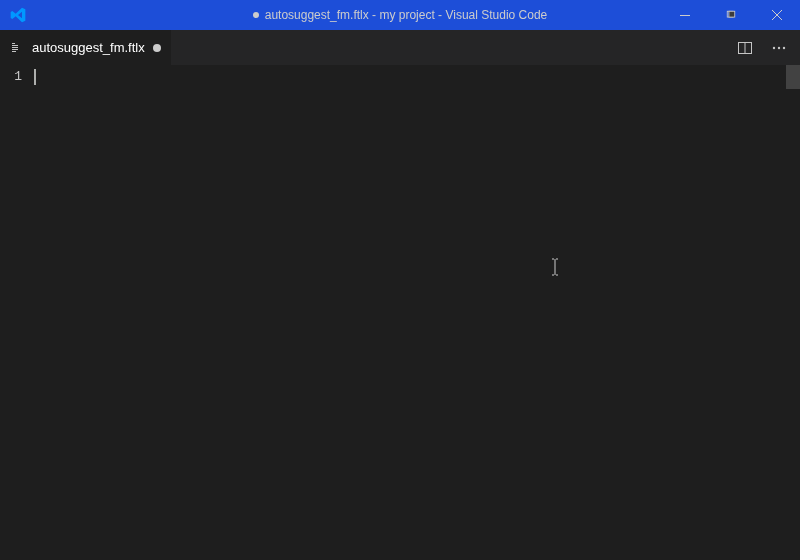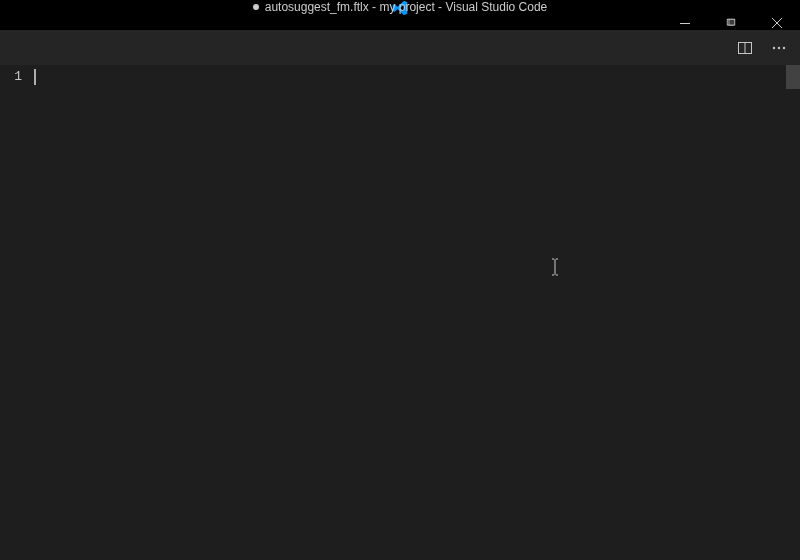--- a/index.html
+++ b/index.html
@@ -2,26 +2,25 @@
 <html><head>
 <meta charset="utf-8">
 <style>
   * { margin: 0; padding: 0; box-sizing: border-box; }
   html, body { width: 800px; height: 560px; overflow: hidden; font-family: "Segoe UI", -apple-system, sans-serif; }
   body { background: #1e1e1e; color: #cccccc; display: flex; flex-direction: column; }
 
   
   .titlebar {
     height: 30px;
-    background: #000000;
+    background: #1d4ed8;
     display: flex;
     align-items: center;
     position: relative;
     flex-shrink: 0;
-    flex-direction: column;
   }
   .titlebar-logo {
     width: 35px;
     display: flex;
     align-items: center;
     justify-content: center;
   }
   .titlebar-title {
     position: absolute;
     left: 0; right: 0;
@@ -161,20 +160,30 @@
     </div>
     <div class="win-btn close">
       <svg width="10" height="10" viewBox="0 0 10 10">
           <path stroke="#cccccc" stroke-width="1" d="M0 0l10 10M10 0L0 10"></path>
         </svg>
     </div>
   </div>
 </div>
 
 <div class="tabbar">
+  <div class="tab">
+    <span class="file-icon">
+      <svg width="16" height="16" viewBox="0 0 16 16" fill="#c5c5c5">
+        <path d="M3 2h4v1H3v1h4v1H3v1h4v1H3v1h4v1H3v1h4v1H3v1h4v1H3V2z" opacity="0"></path>
+        <path d="M2 3h3v1H2zM2 5h6v1H2zM2 7h6v1H2zM2 9h6v1H2zM2 11h4v1H2z"></path>
+      </svg>
+    </span>
+    <span>autosuggest_fm.ftlx</span>
+    <span class="dirty"></span>
+  </div>
   <div class="tab-actions">
     <div class="tab-action">
       <svg width="16" height="16" viewBox="0 0 16 16" fill="none" stroke="#c5c5c5" stroke-width="1">
         <rect x="1.5" y="2.5" width="13" height="11"></rect>
         <line x1="8" y1="2.5" x2="8" y2="13.5"></line>
       </svg>
     </div>
     <div class="tab-action">
       <svg width="16" height="16" viewBox="0 0 16 16" fill="#c5c5c5">
         <circle cx="3" cy="8" r="1.2"></circle>

